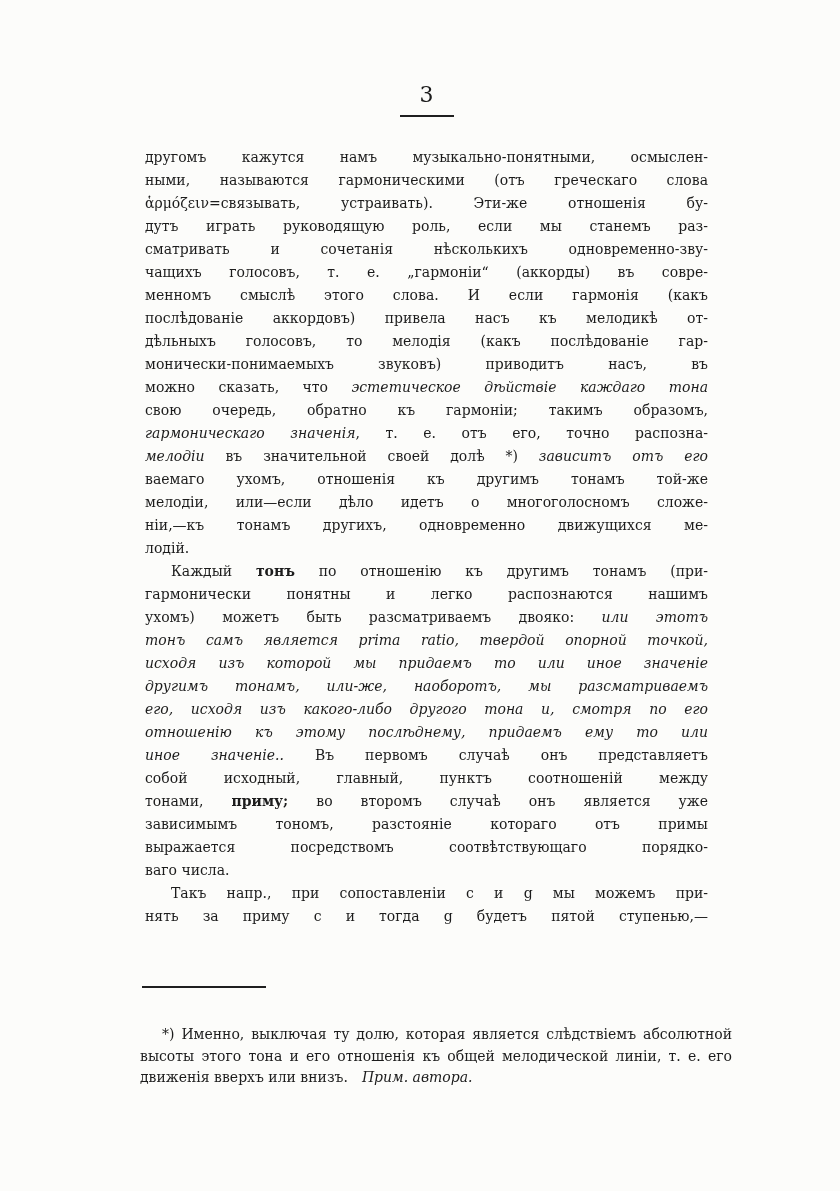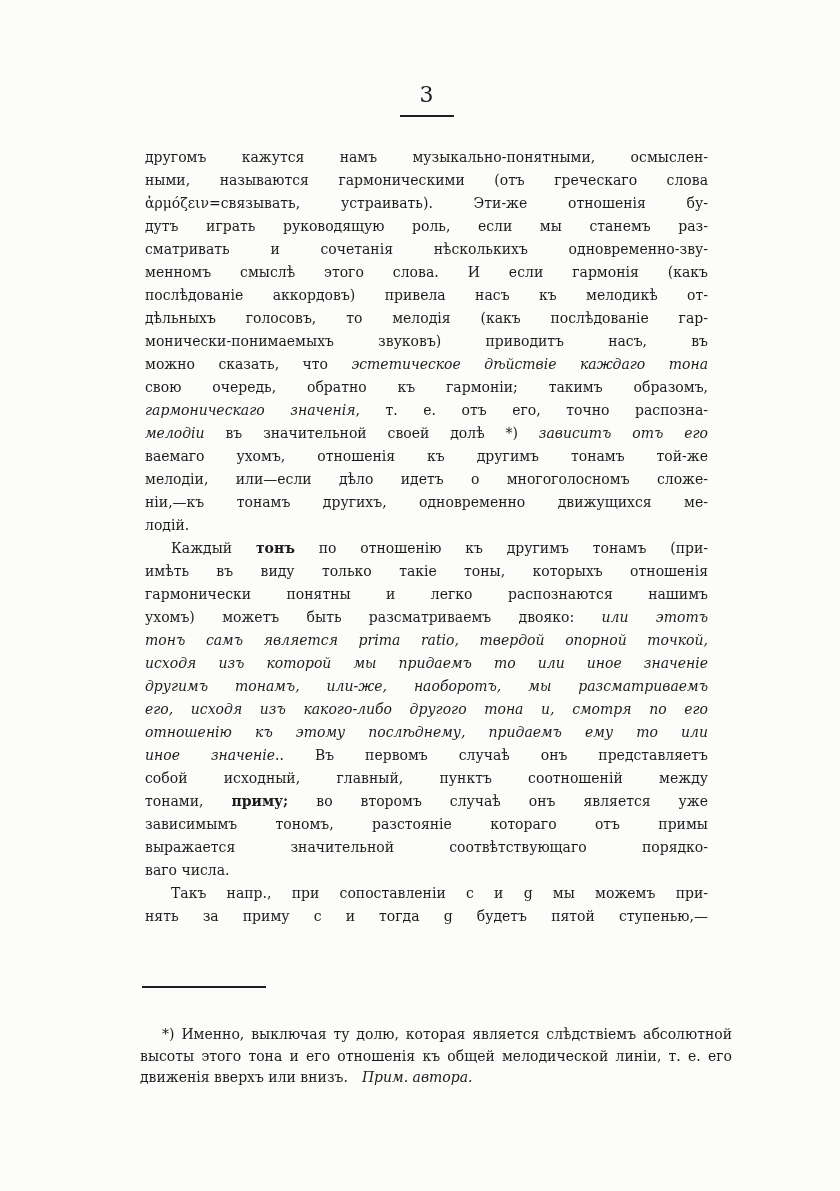--- a/index.html
+++ b/index.html
@@ -81,46 +81,46 @@
     <div class="num">3</div>
     <div class="rule"></div>
   </div>
 
   <div class="body-text" id="body-lines">
       <div class="line justify"><span>другомъ кажутся намъ музыкально-понятными, осмыслен-</span></div>
       <div class="line justify"><span>ными, называются гармоническими (отъ греческаго слова</span></div>
       <div class="line justify"><span>ἁρμόζειν=связывать, устраивать). Эти-же отношенія бу-</span></div>
       <div class="line justify"><span>дутъ играть руководящую роль, если мы станемъ раз-</span></div>
       <div class="line justify"><span>сматривать и сочетанія нѣсколькихъ одновременно-зву-</span></div>
+      <div class="line justify"><span>чащихъ голосовъ, т. е. „гармоніи“ (аккорды) въ совре-</span></div>
       <div class="line justify"><span>менномъ смыслѣ этого слова. И если гармонія (какъ</span></div>
       <div class="line justify"><span>послѣдованіе аккордовъ) привела насъ къ мелодикѣ от-</span></div>
       <div class="line justify"><span>дѣльныхъ голосовъ, то мелодія (какъ послѣдованіе гар-</span></div>
       <div class="line justify"><span>монически-понимаемыхъ звуковъ) приводитъ насъ, въ</span></div>
       <div class="line justify"><span>можно сказать, что </span><span class="i">эстетическое дѣйствіе каждаго тона</span></div>
       <div class="line justify"><span>свою очередь, обратно къ гармоніи; такимъ образомъ,</span></div>
       <div class="line justify"><span class="i">гармоническаго значенія</span><span>, т. е. отъ его, точно распозна-</span></div>
       <div class="line justify"><span class="i">мелодіи</span><span> въ значительной своей долѣ *) </span><span class="i">зависитъ отъ его</span></div>
       <div class="line justify"><span>ваемаго ухомъ, отношенія къ другимъ тонамъ той-же</span></div>
       <div class="line justify"><span>мелодіи, или—если дѣло идетъ о многоголосномъ сложе-</span></div>
       <div class="line justify"><span>ніи,—къ тонамъ другихъ, одновременно движущихся ме-</span></div>
       <div class="line"><span>лодій.</span></div>
       <div class="line justify indent"><span>Каждый </span><span class="b">тонъ</span><span> по отношенію къ другимъ тонамъ (при-</span></div>
-      <div class="line justify"><span>имѣть въ виду только такіе тоны, которыхъ отношенія</span></div>
       <div class="line justify"><span>гармонически понятны и легко распознаются нашимъ</span></div>
       <div class="line justify"><span>ухомъ) можетъ быть разсматриваемъ двояко: </span><span class="i">или этотъ</span></div>
       <div class="line justify"><span class="i">тонъ самъ является prima ratio, твердой опорной точкой,</span></div>
       <div class="line justify"><span class="i">исходя изъ которой мы придаемъ то или иное значеніе</span></div>
       <div class="line justify"><span class="i">другимъ тонамъ, или-же, наоборотъ, мы разсматриваемъ</span></div>
       <div class="line justify"><span class="i">его, исходя изъ какого-либо другого тона и, смотря по его</span></div>
       <div class="line justify"><span class="i">отношенію къ этому послѣднему, придаемъ ему то или</span></div>
       <div class="line justify"><span class="i">иное значеніе..</span><span> Въ первомъ случаѣ онъ представляетъ</span></div>
       <div class="line justify"><span>собой исходный, главный, пунктъ соотношеній между</span></div>
       <div class="line justify"><span>тонами, </span><span class="b">приму;</span><span> во второмъ случаѣ онъ является уже</span></div>
       <div class="line justify"><span>зависимымъ тономъ, разстояніе котораго отъ примы</span></div>
-      <div class="line justify"><span>выражается значительной соотвѣтствующаго порядко-</span></div>
+      <div class="line justify"><span>выражается посредствомъ соотвѣтствующаго порядко-</span></div>
       <div class="line"><span>ваго числа.</span></div>
       <div class="line justify indent"><span>Такъ напр., при сопоставленіи c и g мы можемъ при-</span></div>
       <div class="line justify"><span>нять за приму c и тогда g будетъ пятой ступенью,—</span></div>
     </div>
 
   <div class="footnote">
     <div class="rule"></div>
     <div id="footnote-lines">
         <div class="fline justify indent"><span>*) Именно, выключая ту долю, которая является слѣдствіемъ абсолютной</span></div>
         <div class="fline justify"><span>высоты этого тона и его отношенія къ общей мелодической линіи, т. е. его</span></div>

